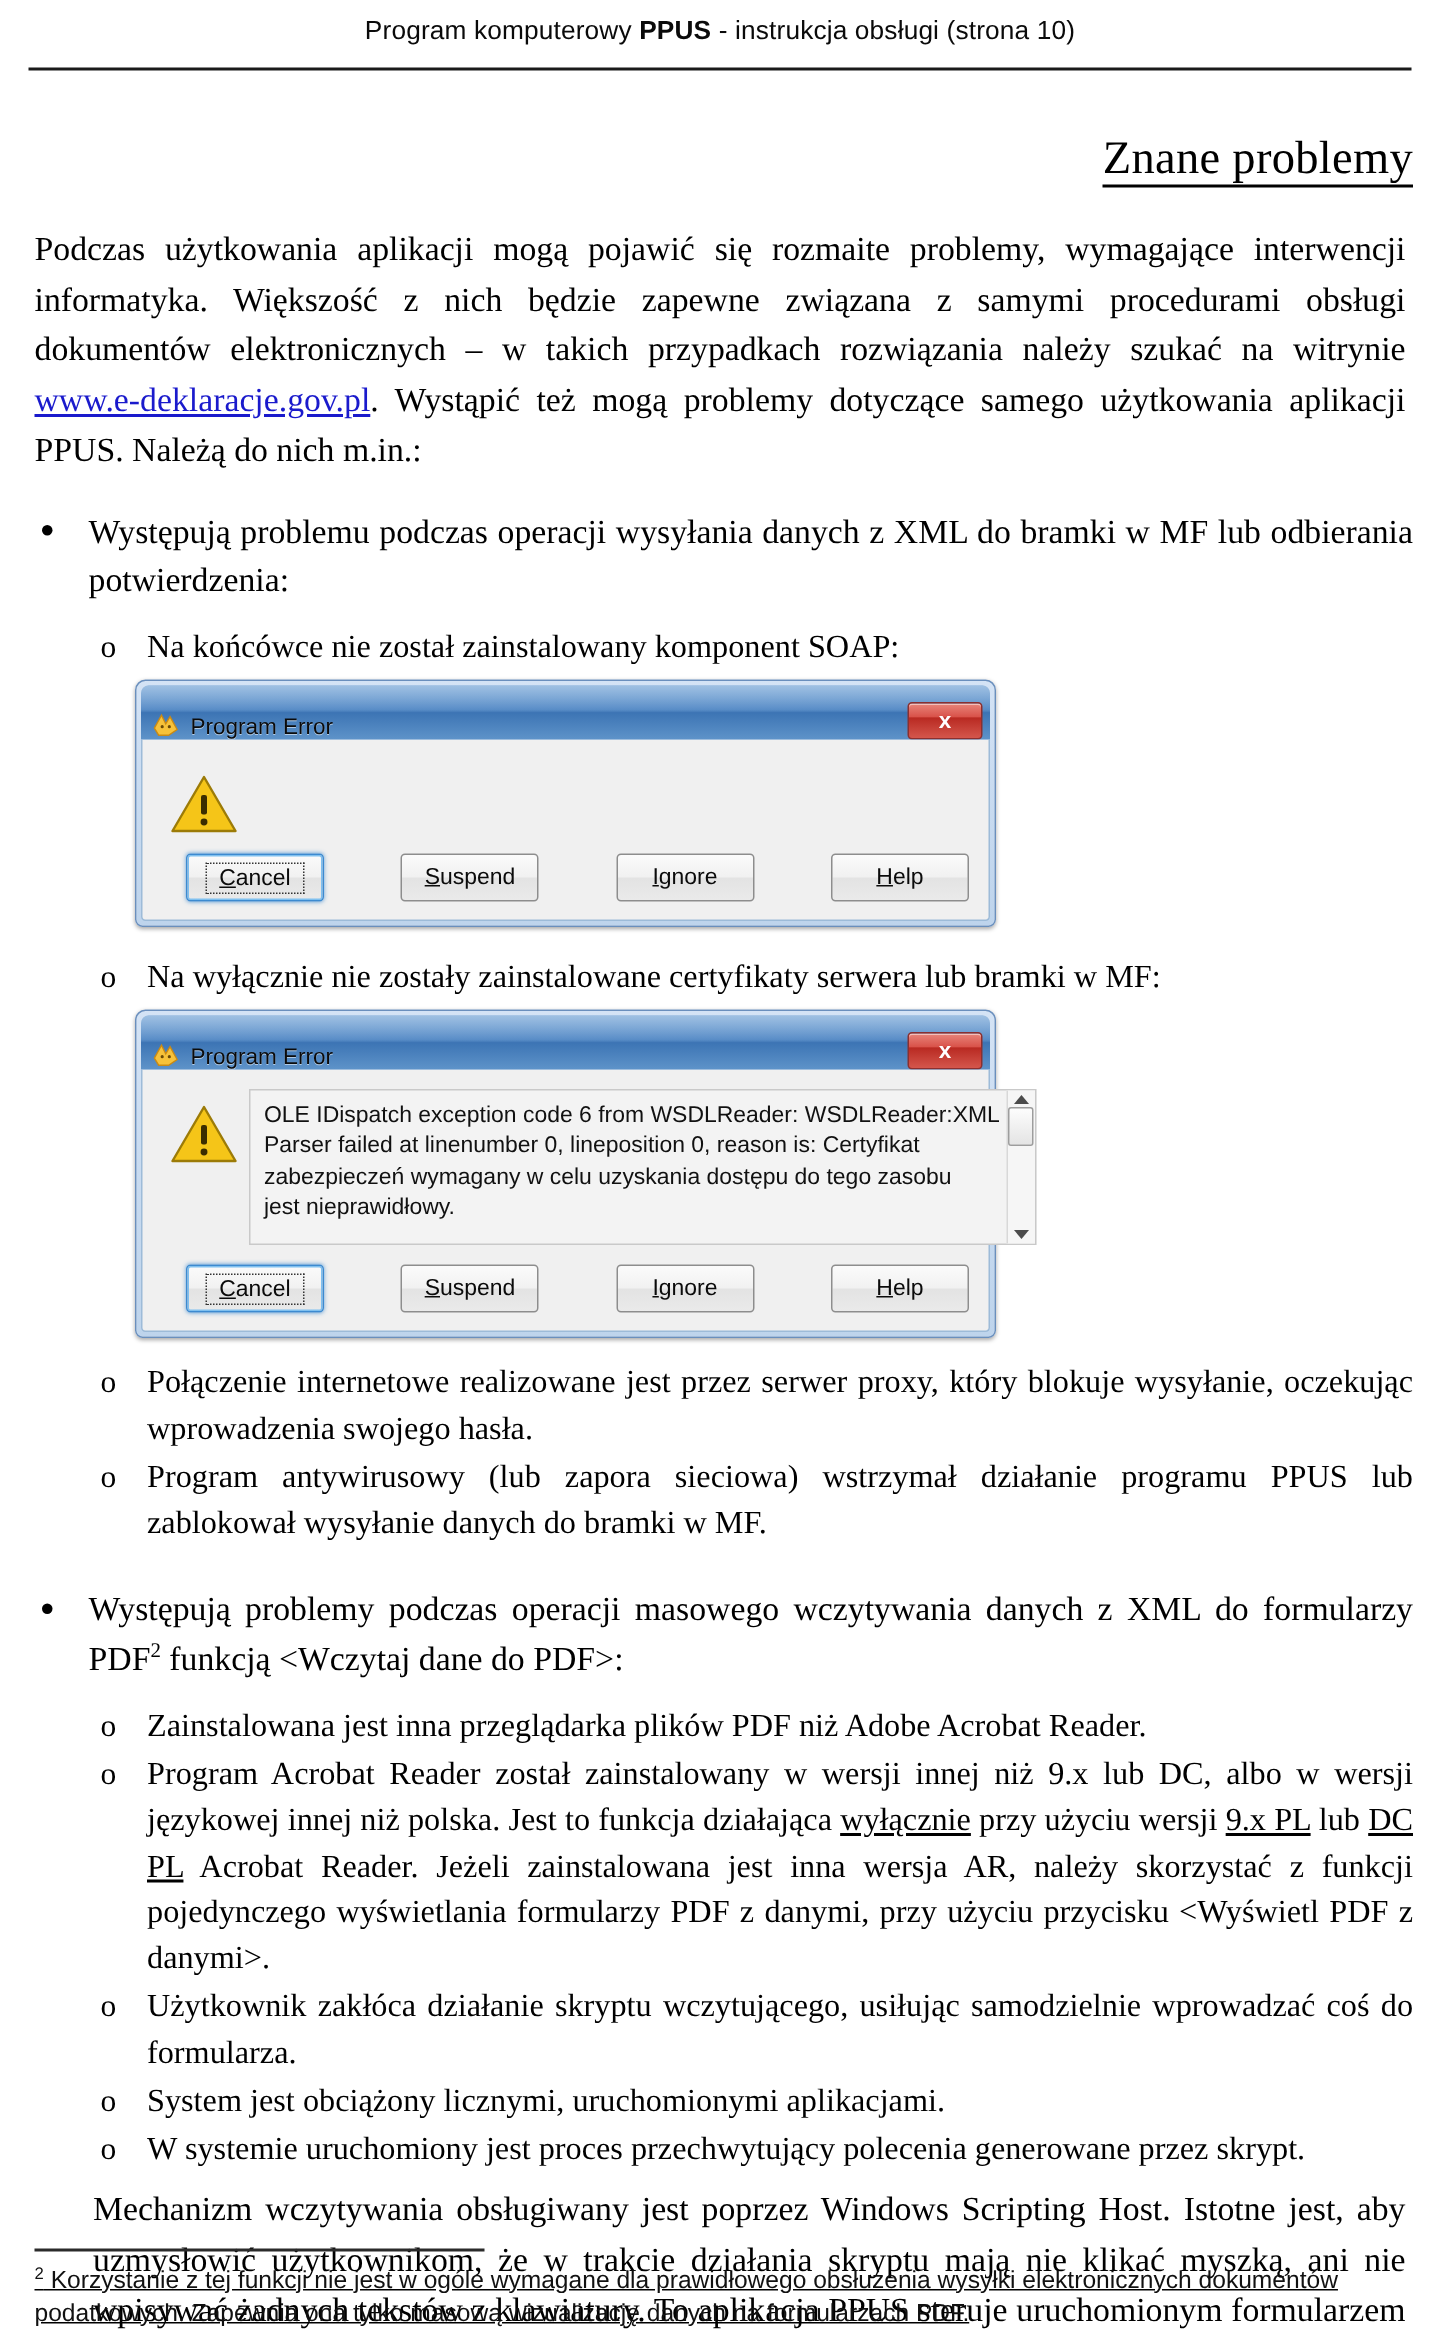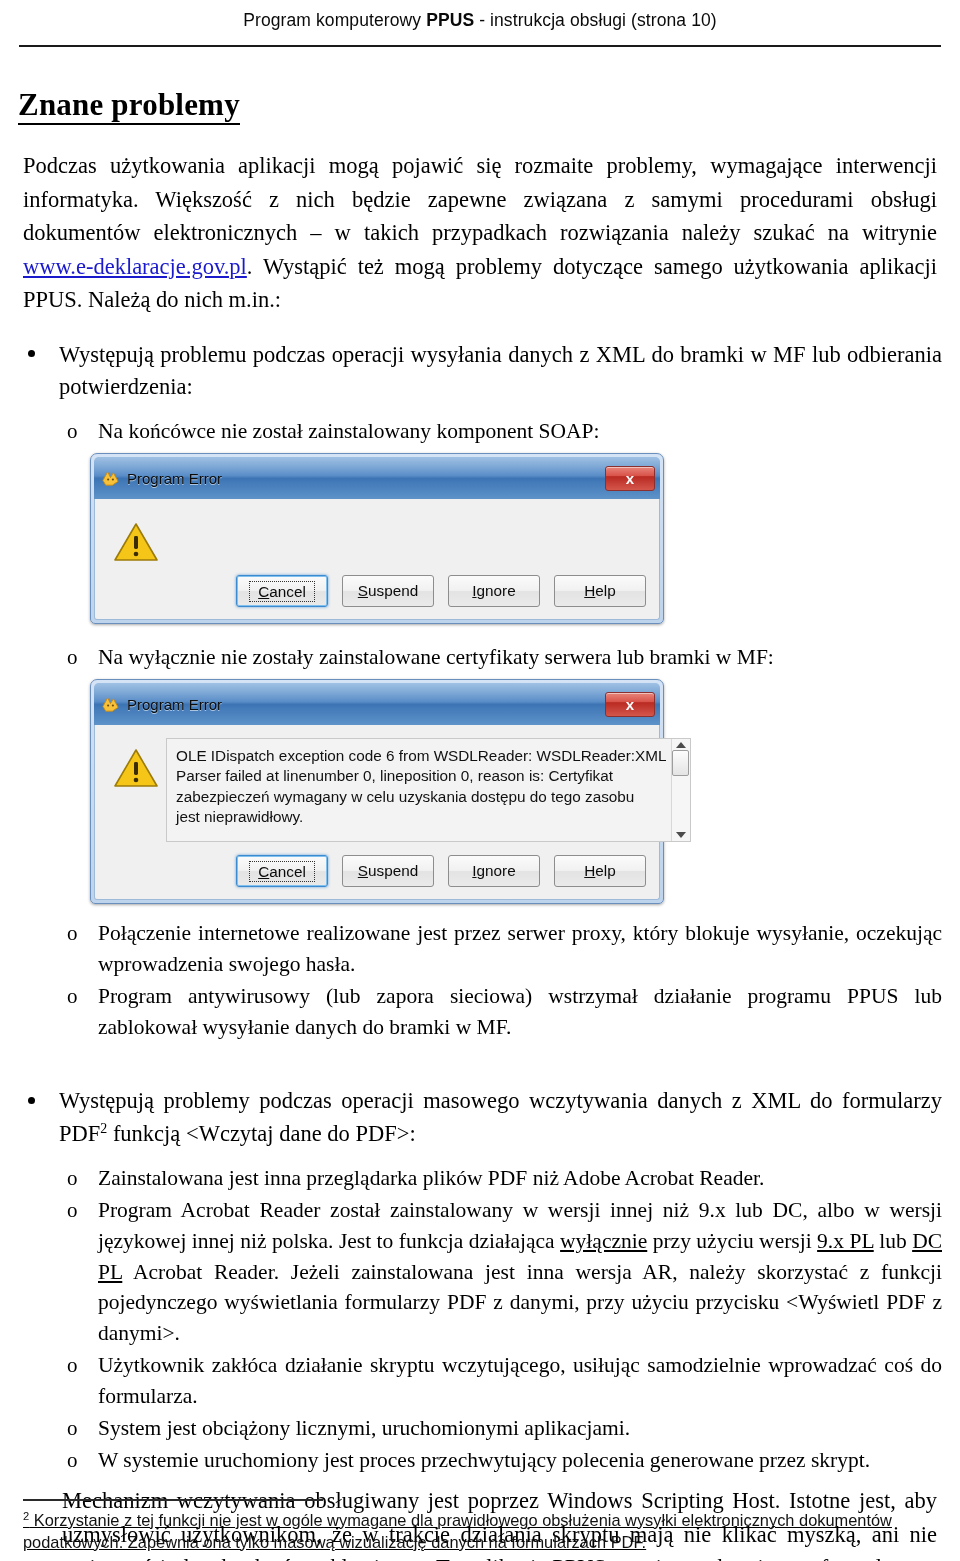--- a/index.html
+++ b/index.html
@@ -34,23 +34,23 @@
   }
   .doc-header b { font-weight: bold; }
   .header-rule {
     margin: 14px 1px 0 1px;
     border: 0;
     border-top: 2.6px solid #1a1a1a;
   }
 
   
   h1.page-title {
-    text-align: left;
+    text-align: right;
     font-size: 31px;
-    font-weight: bold;
+    font-weight: normal;
     margin: 40px 0 26px 0;
     letter-spacing: 0.2px;
   }
   h1.page-title span.tt {
     border-bottom: 2.3px solid #000;
     padding-bottom: 1px;
   }
 
   
   p.body-par {
@@ -119,26 +119,26 @@
     margin: 6px 0 0 72px;
     background: linear-gradient(180deg,#d4e3f5 0%, #cadcf1 40%, #bed4ec 100%);
     border: 1px solid #6a8fbd;
     border-radius: 7px 7px 5px 5px;
     box-shadow: 0 1px 3px rgba(0,0,0,0.35);
     padding: 3px;
     box-sizing: border-box;
     position: relative;
   }
   .win-titlebar {
-    height: 42px;
+    height: 20px;
     border-radius: 5px 5px 0 0;
     background: linear-gradient(180deg,#6c9fd4 0%, #4f86c4 45%, #3c74b4 50%, #5e93c9 100%);
     display: flex;
-    align-items: center;
-    padding: 0 3px 0 7px;
+    align-items: flex-end;
+    padding: 16px 3px 0 7px;
     position: relative;
     overflow: hidden;
   }
   .win-titlebar::after{
     content:"";
     position:absolute; left:0; right:0; top:0; height:50%;
     background: linear-gradient(180deg, rgba(255,255,255,0.35), rgba(255,255,255,0.02));
     pointer-events:none;
   }
   .app-icon {
@@ -227,21 +227,21 @@
     width: 15px; height: 24px;
     background: linear-gradient(180deg,#fdfdfd,#e4e4e4);
     border: 1px solid #9d9d9d;
     border-radius: 2px;
     margin-top: 2px;
     margin-bottom: auto;
     cursor: pointer;
   }
   .btn-row {
     display: flex;
-    justify-content: flex-end;
+    justify-content: space-between;
     gap: 14px;
     margin-top: 13px;
     padding-left: 16px;
   }
   .win-btn {
     min-width: 92px;
     height: 32px;
     border: 1px solid #8d8d8d;
     border-radius: 3px;
     background: linear-gradient(180deg,#fbfbfb 0%, #f1f1f1 48%, #e3e3e3 52%, #eaeaea 100%);
@@ -401,21 +401,21 @@
     <li>
       <span class="bullet-o">o</span>
       <span>Połączenie internetowe realizowane jest przez serwer proxy, który blokuje wysyłanie, oczekując wprowadzenia swojego hasła.</span>
     </li>
     <li>
       <span class="bullet-o">o</span>
       <span>Program antywirusowy (lub zapora sieciowa) wstrzymał działanie programu PPUS lub zablokował wysyłanie danych do bramki w MF.</span>
     </li>
   </ul>
 
-  <ul class="lvl1" style="margin-top:42px;">
+  <ul class="lvl1" style="margin-top:26px;">
     <li>
       <span class="bullet-dot"></span>
       <span>Występują problemy podczas operacji masowego wczytywania danych z XML do formularzy PDF</span><sup class="fn-ref">2</sup><span> funkcją &lt;Wczytaj dane do PDF&gt;:</span>
 
       <ul class="lvl2">
         <li class="no-justify">
           <span class="bullet-o">o</span>
           <span>Zainstalowana jest inna przeglądarka plików PDF niż Adobe Acrobat Reader.</span>
         </li>
         <li>

